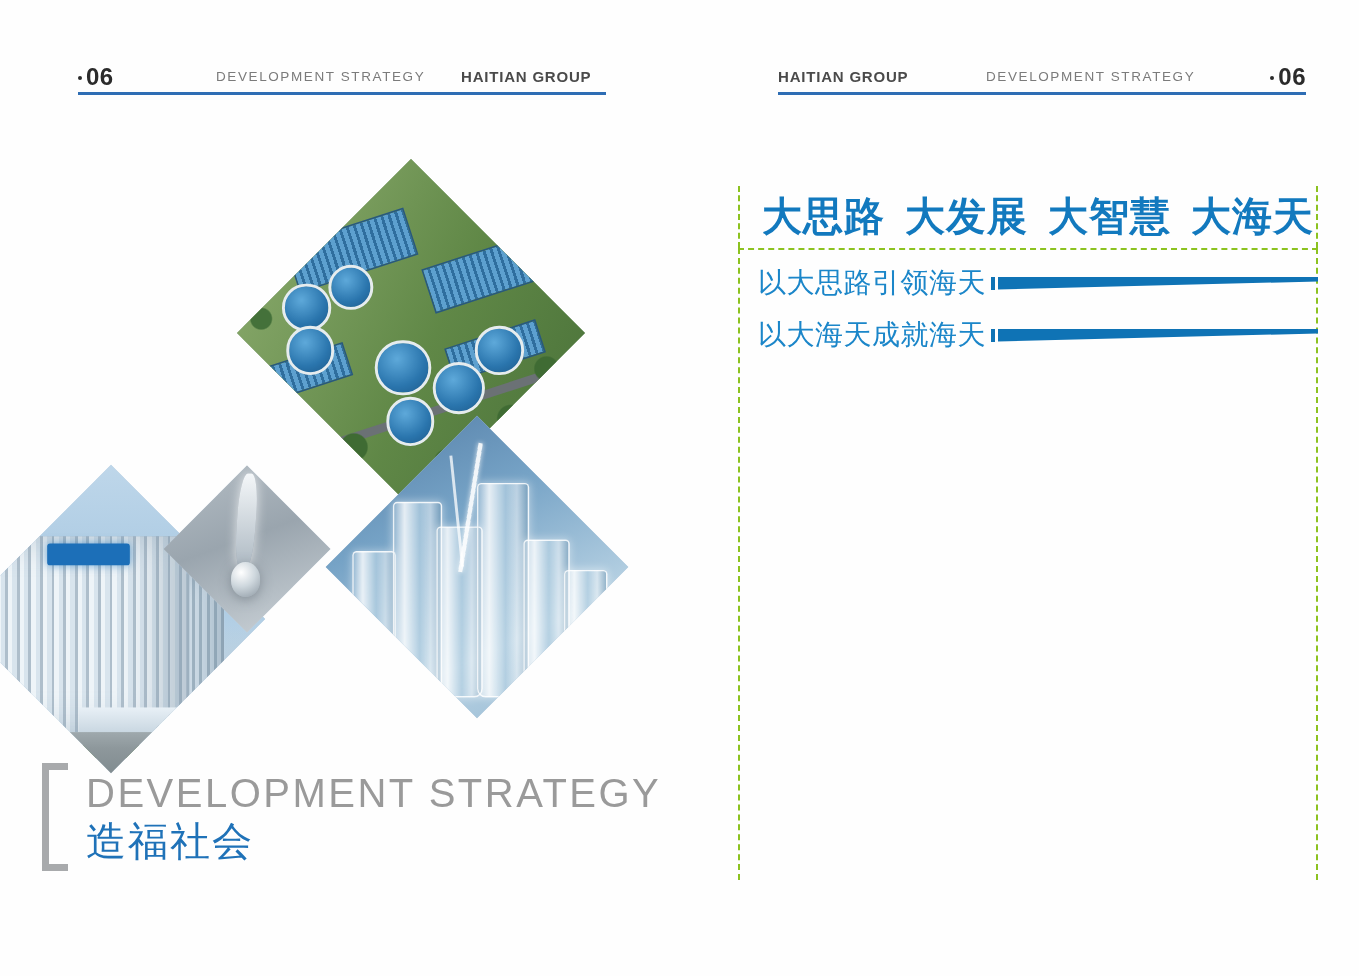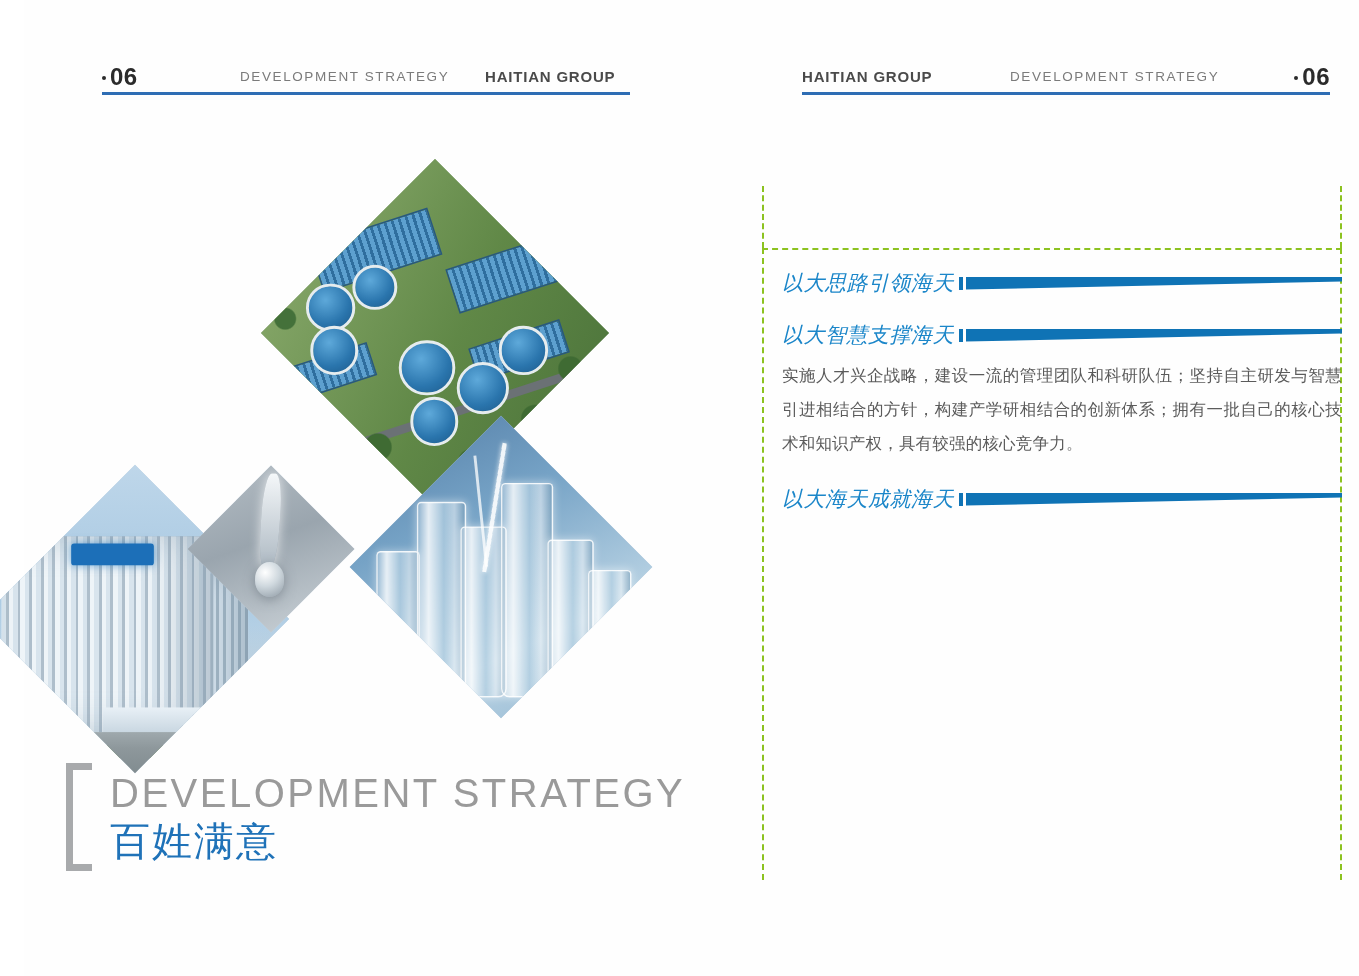--- a/index.html
+++ b/index.html
@@ -12,21 +12,20 @@
     height: 976px;
     font-family: "Liberation Sans", "DejaVu Sans", sans-serif;
     overflow: hidden;
     position: relative;
   }
 
   .spread {
     position: absolute;
     inset: 0;
     background: #fefefe;
-    margin-left: 24px;
   }
 
   
   .page-header {
     position: absolute;
     top: 64px;
     height: 34px;
   }
   .page-header.left  { left: 78px;  width: 528px; }
   .page-header.right { left: 778px; width: 528px; }
@@ -373,26 +372,25 @@
   }
   .block { margin-bottom: 26px; }
   .block:last-child { margin-bottom: 0; }
 
   .block-head {
     display: flex;
     align-items: center;
     margin-bottom: 10px;
   }
   .block-head .bh-text {
-    font-size: 21px;
+    font-size: 28px;
     color: #1b86c9;
     line-height: 26px;
     white-space: nowrap;
     letter-spacing: 0.5px;
-    font-style: italic;
   }
   .block-head .bh-tick {
     width: 4px;
     height: 13px;
     background: #0f73b5;
     margin-left: 5px;
     flex: none;
   }
   .block-head .bh-bar {
     flex: 1 1 auto;
@@ -484,50 +482,45 @@
         <div class="rod2"></div>
       </div>
     </div>
 
   </div>
 
   <div class="section-title">
     <div class="bracket"></div>
     <div class="title-texts">
       <div class="title-en">DEVELOPMENT STRATEGY</div>
-      <div class="title-cn">百姓满意</div>
+      <div class="title-cn">造福社会</div>
     </div>
   </div>
 
   <div class="right-page">
 
+    <div class="big-title">
+      <span>大思路</span><span class="gap"></span><span>大发展</span><span class="gap"></span><span>大智慧</span><span class="gap"></span><span>大海天</span>
+    </div>
 
     <div class="dashed-box"></div>
     <div class="dashed-spur l"></div>
     <div class="dashed-spur r"></div>
 
     <div class="content">
 
       <div class="block">
         <div class="block-head">
           <div class="bh-text">以大思路引领海天</div>
           <div class="bh-tick"></div>
           <div class="bh-bar"></div>
         </div>
       </div>
 
 
-      <div class="block">
-        <div class="block-head">
-          <div class="bh-text">以大智慧支撑海天</div>
-          <div class="bh-tick"></div>
-          <div class="bh-bar"></div>
-        </div>
-        <div class="block-body">实施人才兴企战略，建设一流的管理团队和科研队伍；坚持自主研发与智慧引进相结合的方针，构建产学研相结合的创新体系；拥有一批自己的核心技术和知识产权，具有较强的核心竞争力。</div>
-      </div>
 
       <div class="block">
         <div class="block-head">
           <div class="bh-text">以大海天成就海天</div>
           <div class="bh-tick"></div>
           <div class="bh-bar"></div>
         </div>
       </div>
 
     </div>

